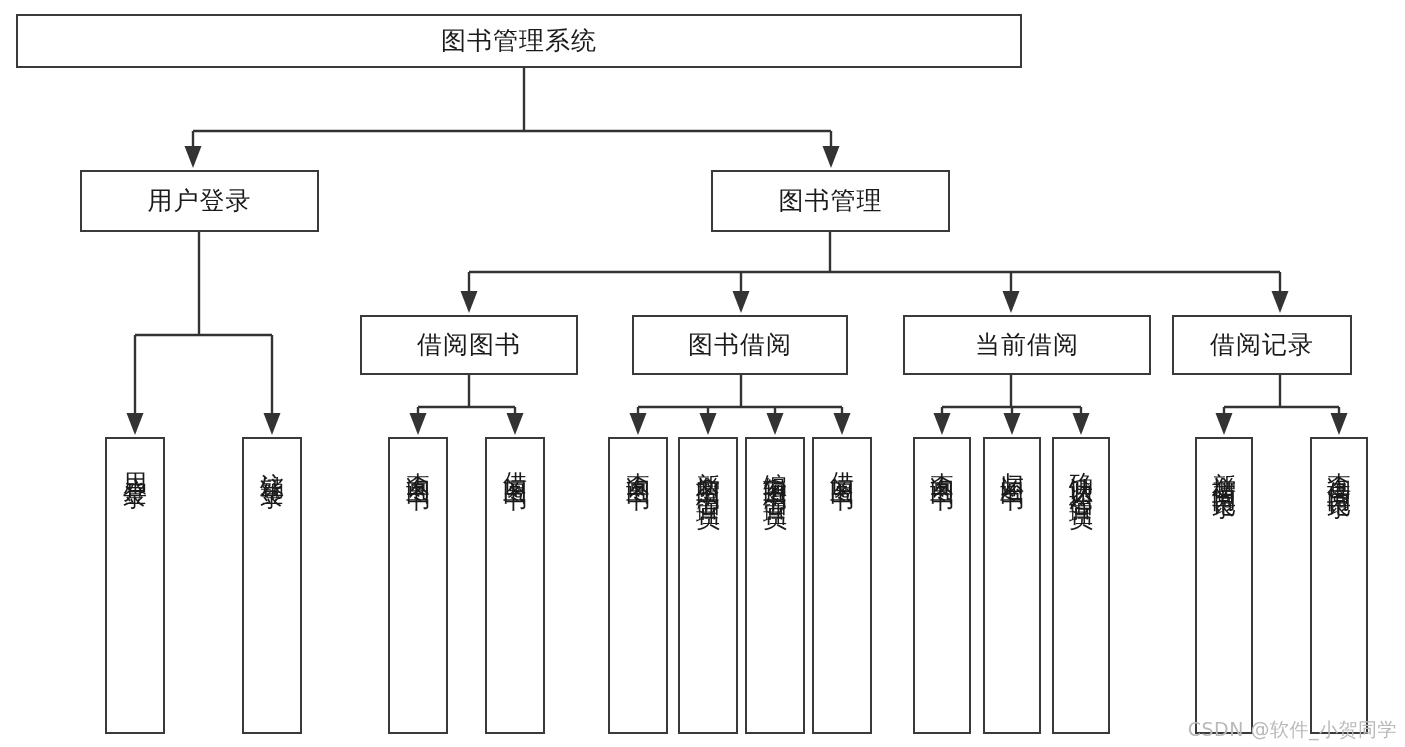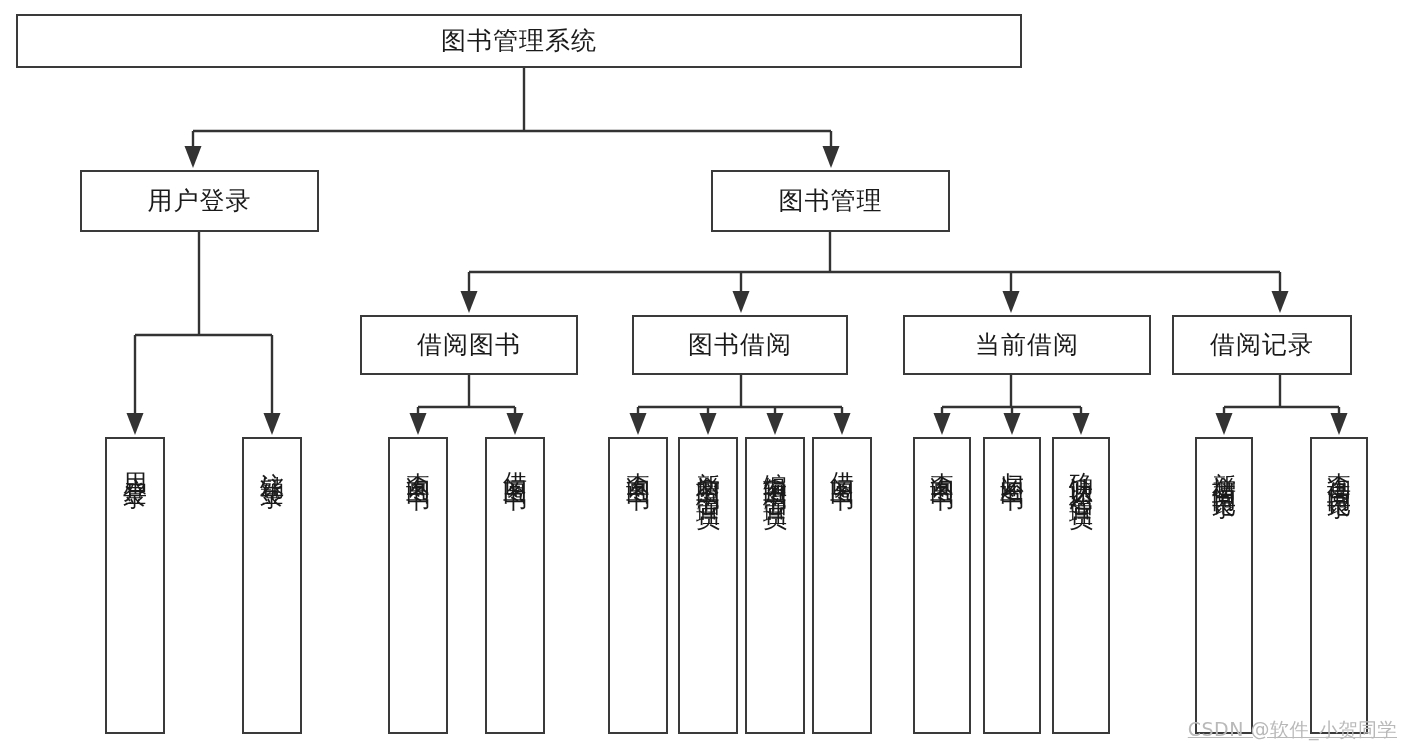--- a/index.html
+++ b/index.html
@@ -59,21 +59,20 @@
   }
   #watermark {
     position: absolute;
     right: 8px;
     bottom: 4px;
     font-size: 19px;
     color: #b9b9b9;
     white-space: nowrap;
     letter-spacing: 0.5px;
     pointer-events: none;
-    text-decoration: underline;
   }
 </style>
 </head>
 <body>
 
 <div id="diagram-root">
 
   <svg id="diagram-svg" viewBox="0 0 1405 747" xmlns="http://www.w3.org/2000/svg">
       <line x1="524" y1="68" x2="524" y2="131" stroke="#333333" stroke-width="2.4"></line>
       <line x1="193" y1="131" x2="831" y2="131" stroke="#333333" stroke-width="2.4"></line>

